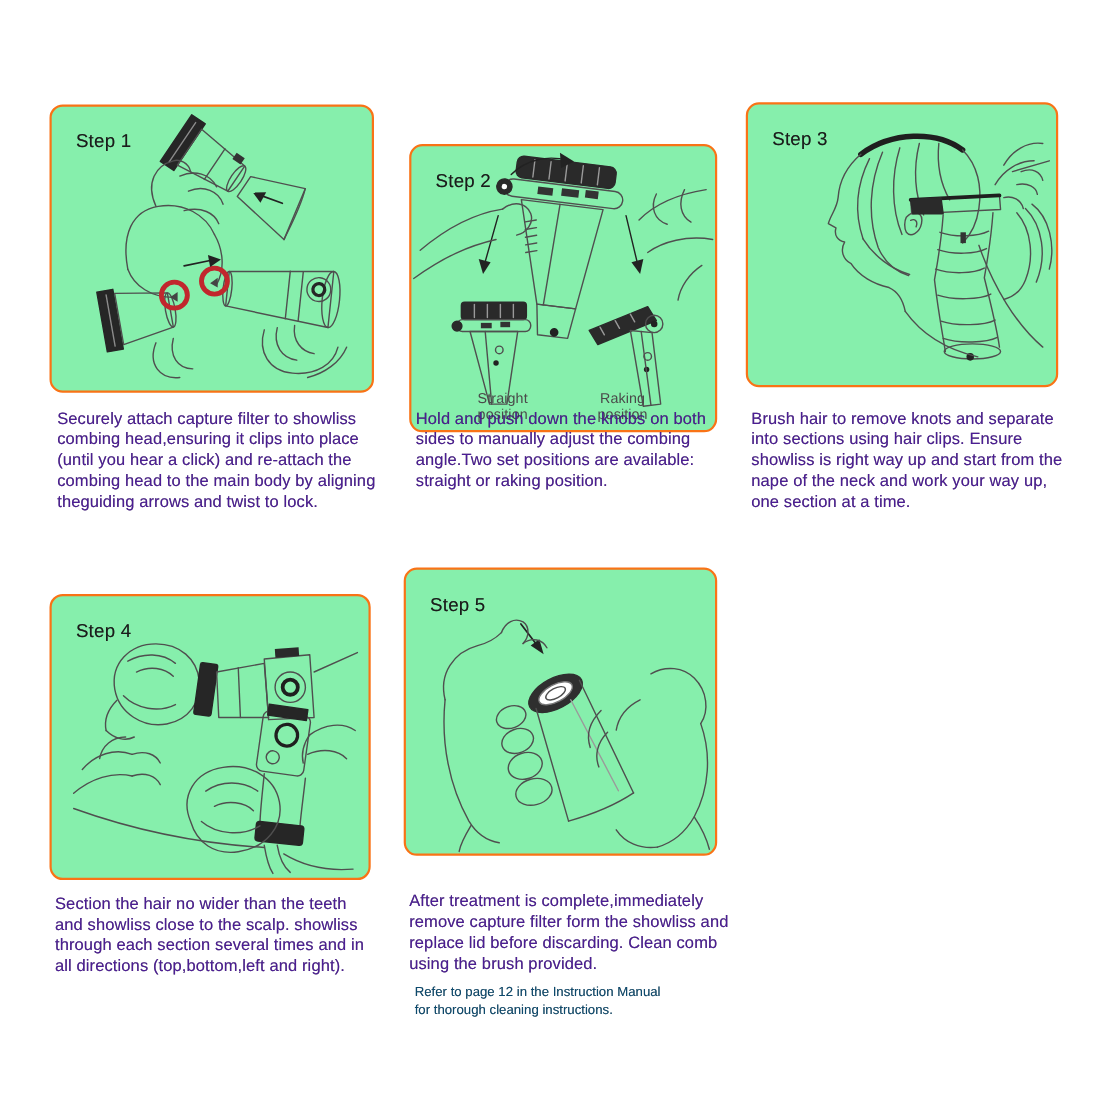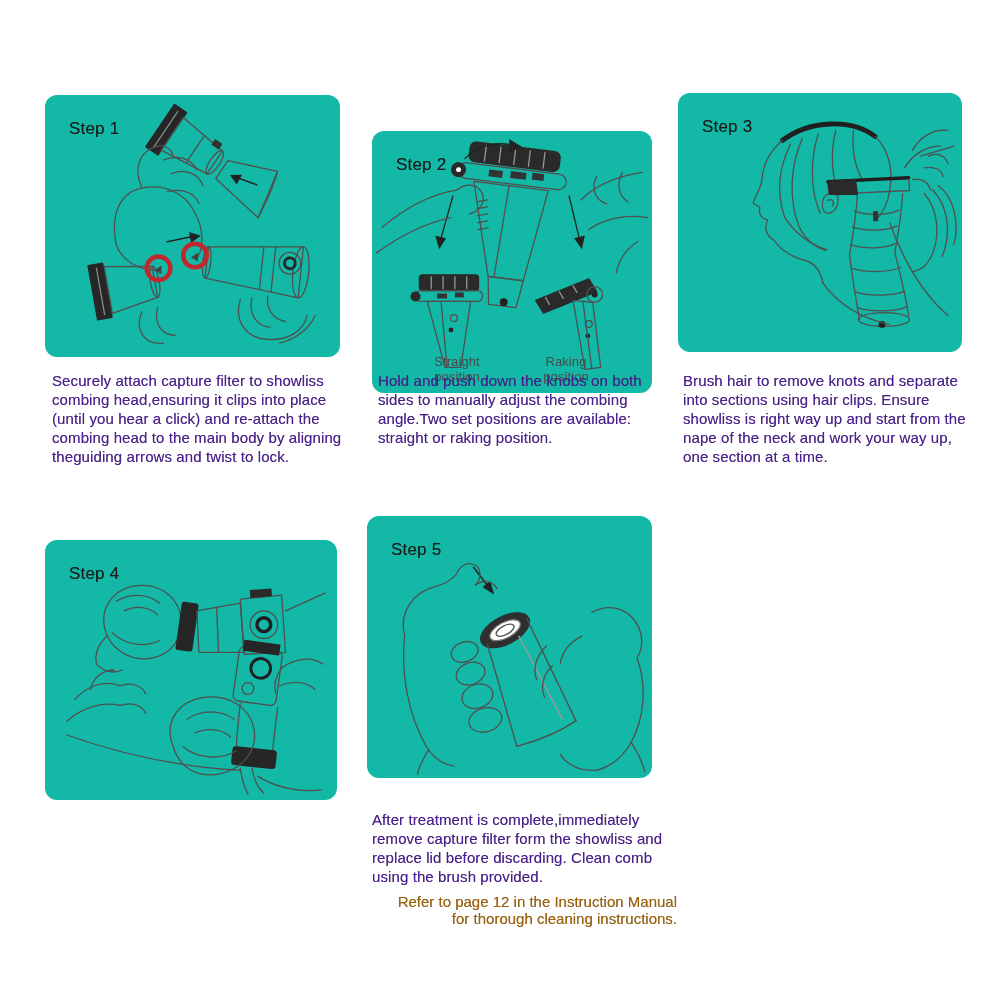--- a/index.html
+++ b/index.html
@@ -6,46 +6,46 @@
   body{
     width:1000px;height:1000px;
     background:#ffffff;
     font-family:"Liberation Sans","DejaVu Sans",sans-serif;
     position:relative;
     overflow:hidden;
   }
   .sheet{position:absolute;inset:0;background:#ffffff;}
   .panel{
     position:absolute;
-    background:#14b8a6;
-    border:2px solid #14b8a6;
+    background:#86efac;
+    border:2px solid #f97316;
     border-radius:12px;
     box-sizing:border-box;
   }
   .panel svg{position:absolute;left:0;top:0;width:100%;height:100%;}
   .step-label{
     position:absolute;left:22px;top:22px;
     font-size:17px;color:#1b1b1b;
     letter-spacing:.2px;
     text-shadow:0 0 .4px rgba(0,0,0,.45);
   }
   .caption{
     position:absolute;
     font-size:15px;line-height:19px;
     color:#4c1d95;
     white-space:pre-line;
     letter-spacing:.1px;
     text-shadow:0 0 .45px rgba(0,0,0,.5);
   }
   .note{
     position:absolute;
-    font-size:15px;line-height:17px;
-    color:#a16207;
+    font-size:12px;line-height:17px;
+    color:#0c4a6e;
     white-space:pre-line;
-    text-align:right;
+    text-align:left;
     text-shadow:0 0 .4px rgba(0,0,0,.45);
   }
   .mini-label{
     position:absolute;
     font-size:13px;color:#4a4a4a;
     text-align:center;
     letter-spacing:.1px;
   }
   
   #panel1{left:45px;top:95px;width:295px;height:262px;}
@@ -367,20 +367,24 @@
 theguiding arrows and twist to lock.</div>
   <div class="caption" id="cap2">Hold and push down the knobs on both
 sides to manually adjust the combing
 angle.Two set positions are available:
 straight or raking position.</div>
   <div class="caption" id="cap3">Brush hair to remove knots and separate
 into sections using hair clips. Ensure
 showliss is right way up and start from the
 nape of the neck and work your way up,
 one section at a time.</div>
+  <div class="caption" id="cap4">Section the hair no wider than the teeth
+and showliss close to the scalp. showliss
+through each section several times and in
+all directions (top,bottom,left and right).</div>
   <div class="caption" id="cap5">After treatment is complete,immediately
 remove capture filter form the showliss and
 replace lid before discarding. Clean comb
 using the brush provided.</div>
   <div class="note" id="note5">Refer to page 12 in the Instruction Manual
 for thorough cleaning instructions.</div>
 
 </div>
 
 </body></html>

